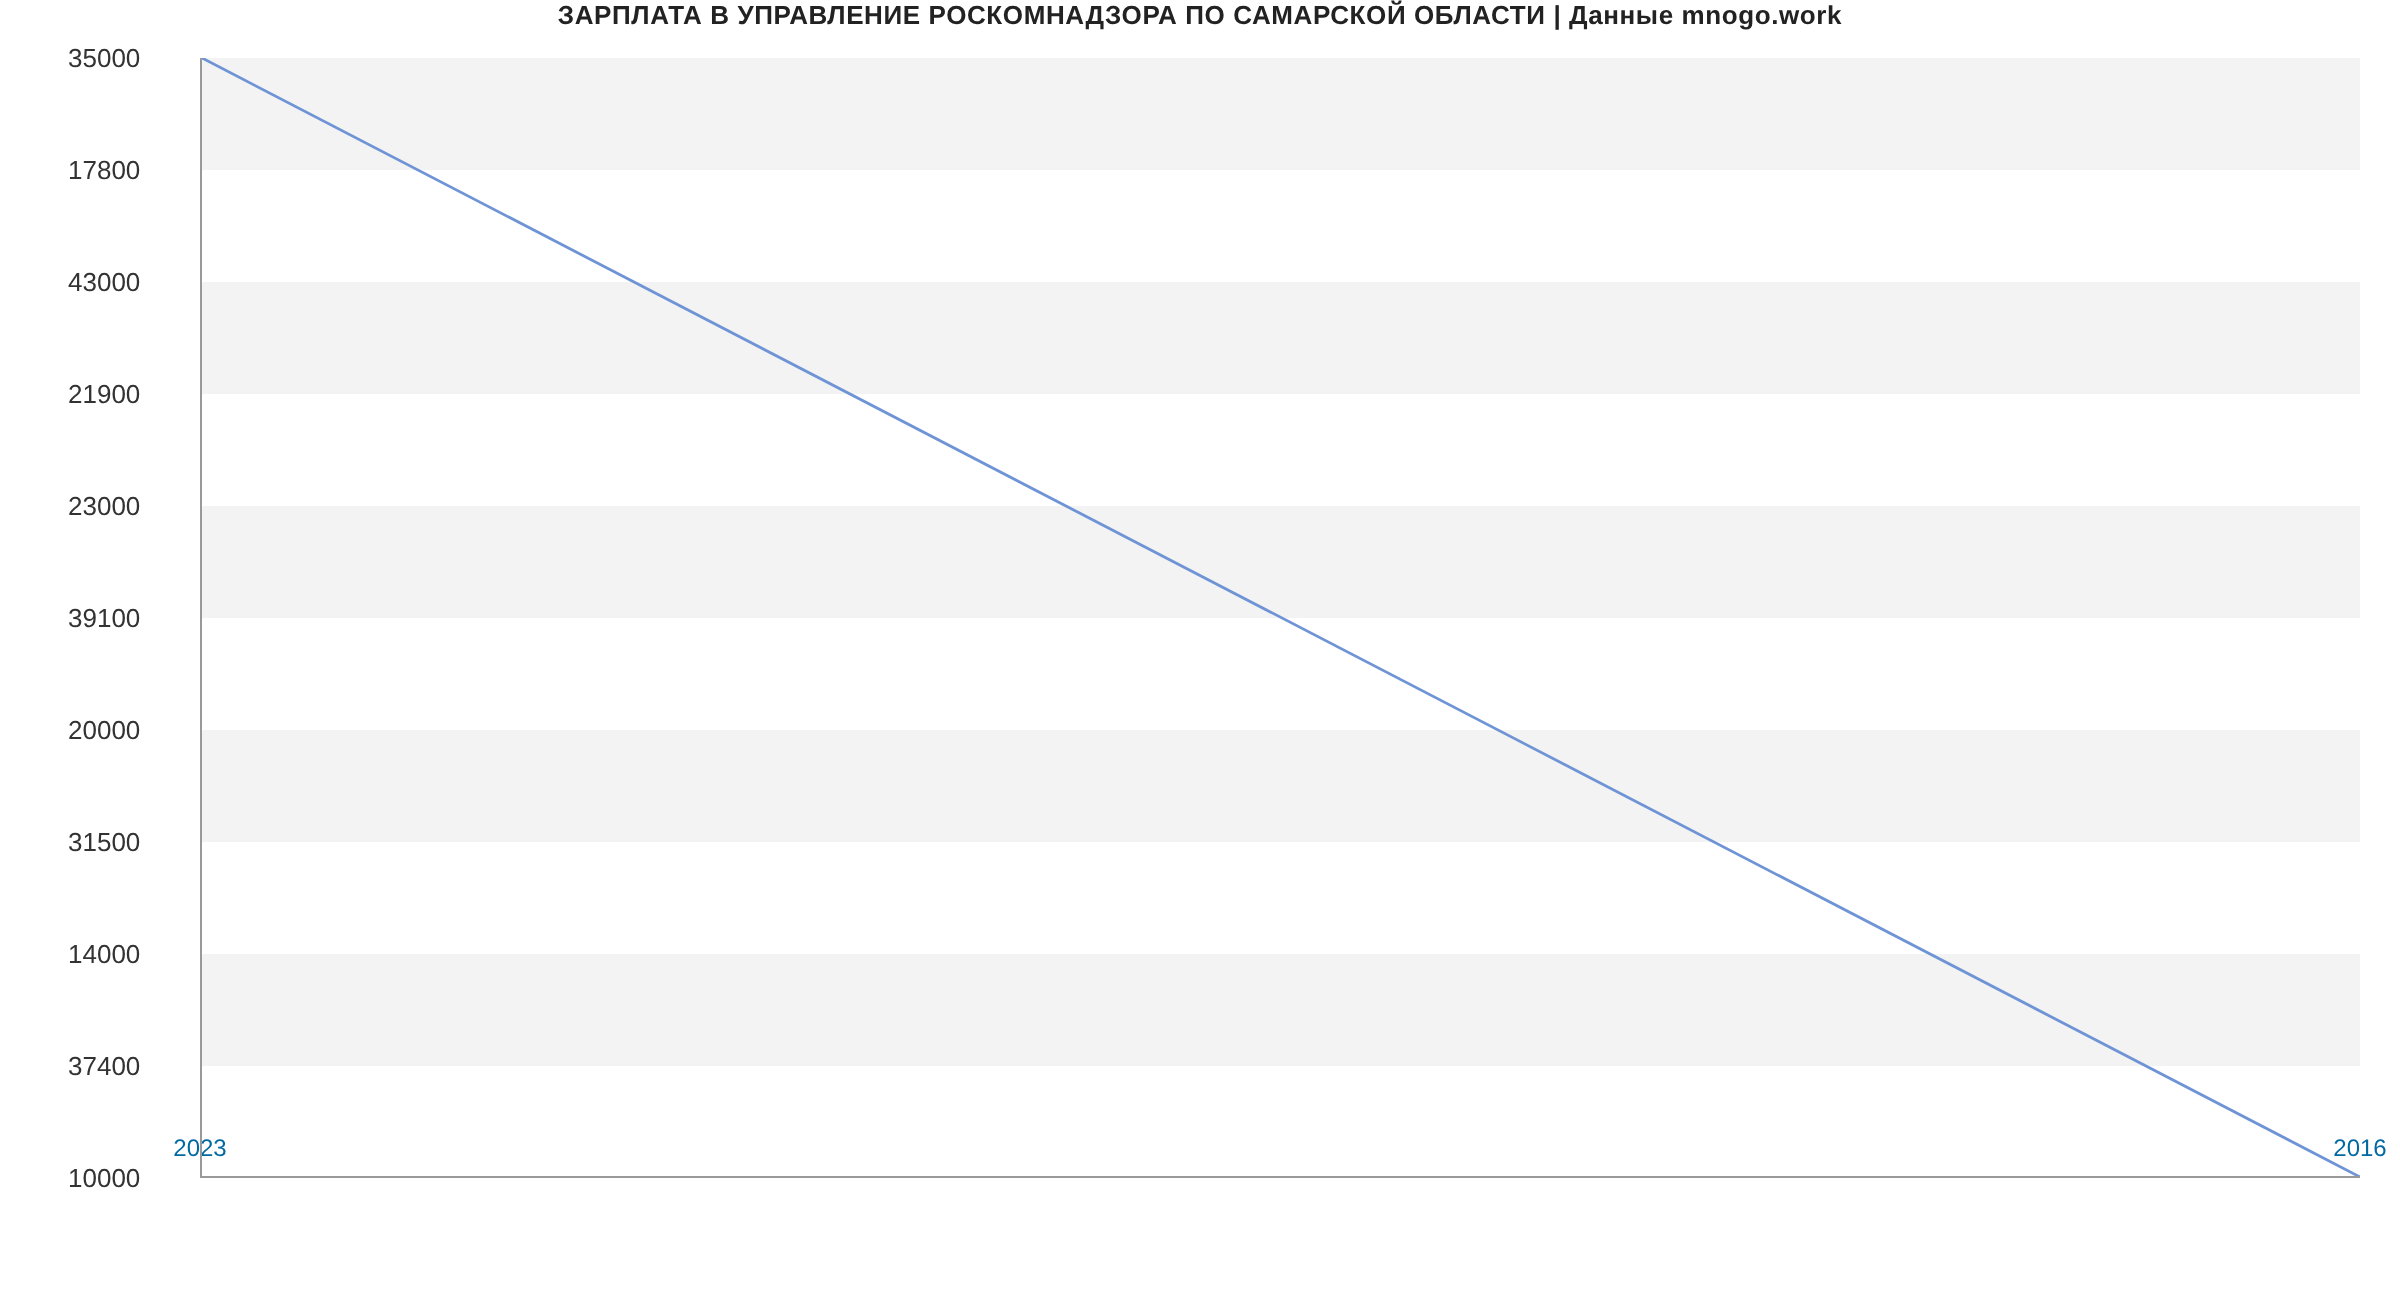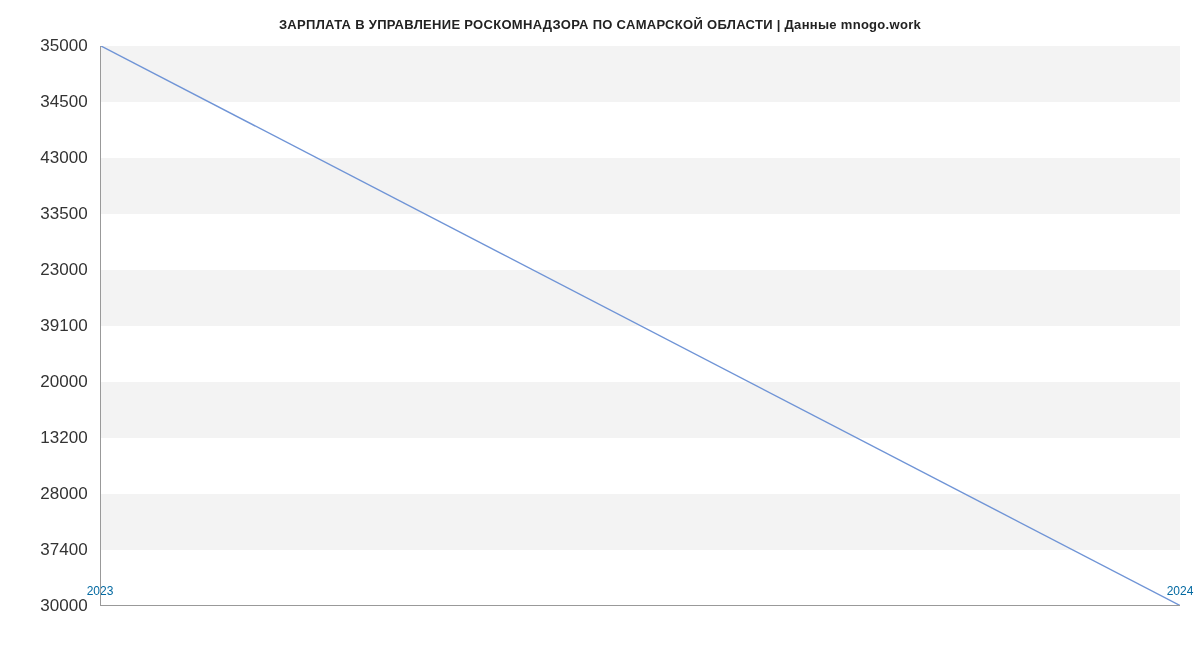--- a/index.html
+++ b/index.html
@@ -8,21 +8,21 @@
     width: 1200px;
     height: 650px;
     background: #ffffff;
     font-family: Arial, Helvetica, sans-serif;
     font-size: 12px;
     color: #333;
   }
   .title {
     width: 100%;
     text-align: center;
-    padding-top: 17px;
+    padding-top: 0;
     font-size: 13px;
     font-weight: bold;
     color: #222;
     letter-spacing: 0.3px;
   }
   .plot-wrap {
     position: relative;
     margin-left: 100px;
     margin-top: 14px;
     width: 1080px;
@@ -43,23 +43,23 @@
     position: absolute;
     left: 0;
     width: 100%;
     height: 56px;
     background: #f3f3f3;
   }
   .yt {
     position: absolute;
     right: 1086px;
     width: 60px;
-    text-align: center;
+    text-align: left;
     transform: translateY(-50%);
-    font-size: 17px;
+    font-size: 13px;
     color: #333;
   }
   .xt {
     position: absolute;
     top: 538px;
     font-size: 12px;
     color: #0369a1;
     transform: translateX(-50%);
   }
   svg.line {
@@ -75,34 +75,34 @@
     stroke-width: 1.4;
   }
 </style>
 </head>
 <body>
 
 <div class="title">ЗАРПЛАТА В УПРАВЛЕНИЕ РОСКОМНАДЗОРА ПО САМАРСКОЙ ОБЛАСТИ | Данные mnogo.work</div>
 
 <div class="plot-wrap">
 
-  <div class="yt" style="top:560px">30000</div>
+  <div class="yt" style="top:560px">10000</div>
   <div class="yt" style="top:504px">37400</div>
-  <div class="yt" style="top:448px">28000</div>
-  <div class="yt" style="top:392px">13200</div>
+  <div class="yt" style="top:448px">14000</div>
+  <div class="yt" style="top:392px">31500</div>
   <div class="yt" style="top:336px">20000</div>
   <div class="yt" style="top:280px">39100</div>
   <div class="yt" style="top:224px">23000</div>
-  <div class="yt" style="top:168px">33500</div>
+  <div class="yt" style="top:168px">21900</div>
   <div class="yt" style="top:112px">43000</div>
-  <div class="yt" style="top:56px">34500</div>
+  <div class="yt" style="top:56px">17800</div>
   <div class="yt" style="top:0px">35000</div>
 
   <div class="xt" style="left:0px">2023</div>
-  <div class="xt" style="left:1080px">2024</div>
+  <div class="xt" style="left:1080px">2016</div>
 
   <div class="plot-area">
 
     <div class="band" style="top:0px"></div>
     <div class="band" style="top:112px"></div>
     <div class="band" style="top:224px"></div>
     <div class="band" style="top:336px"></div>
     <div class="band" style="top:448px"></div>
 
     <svg class="line" viewBox="0 0 1080 560" preserveAspectRatio="none">

